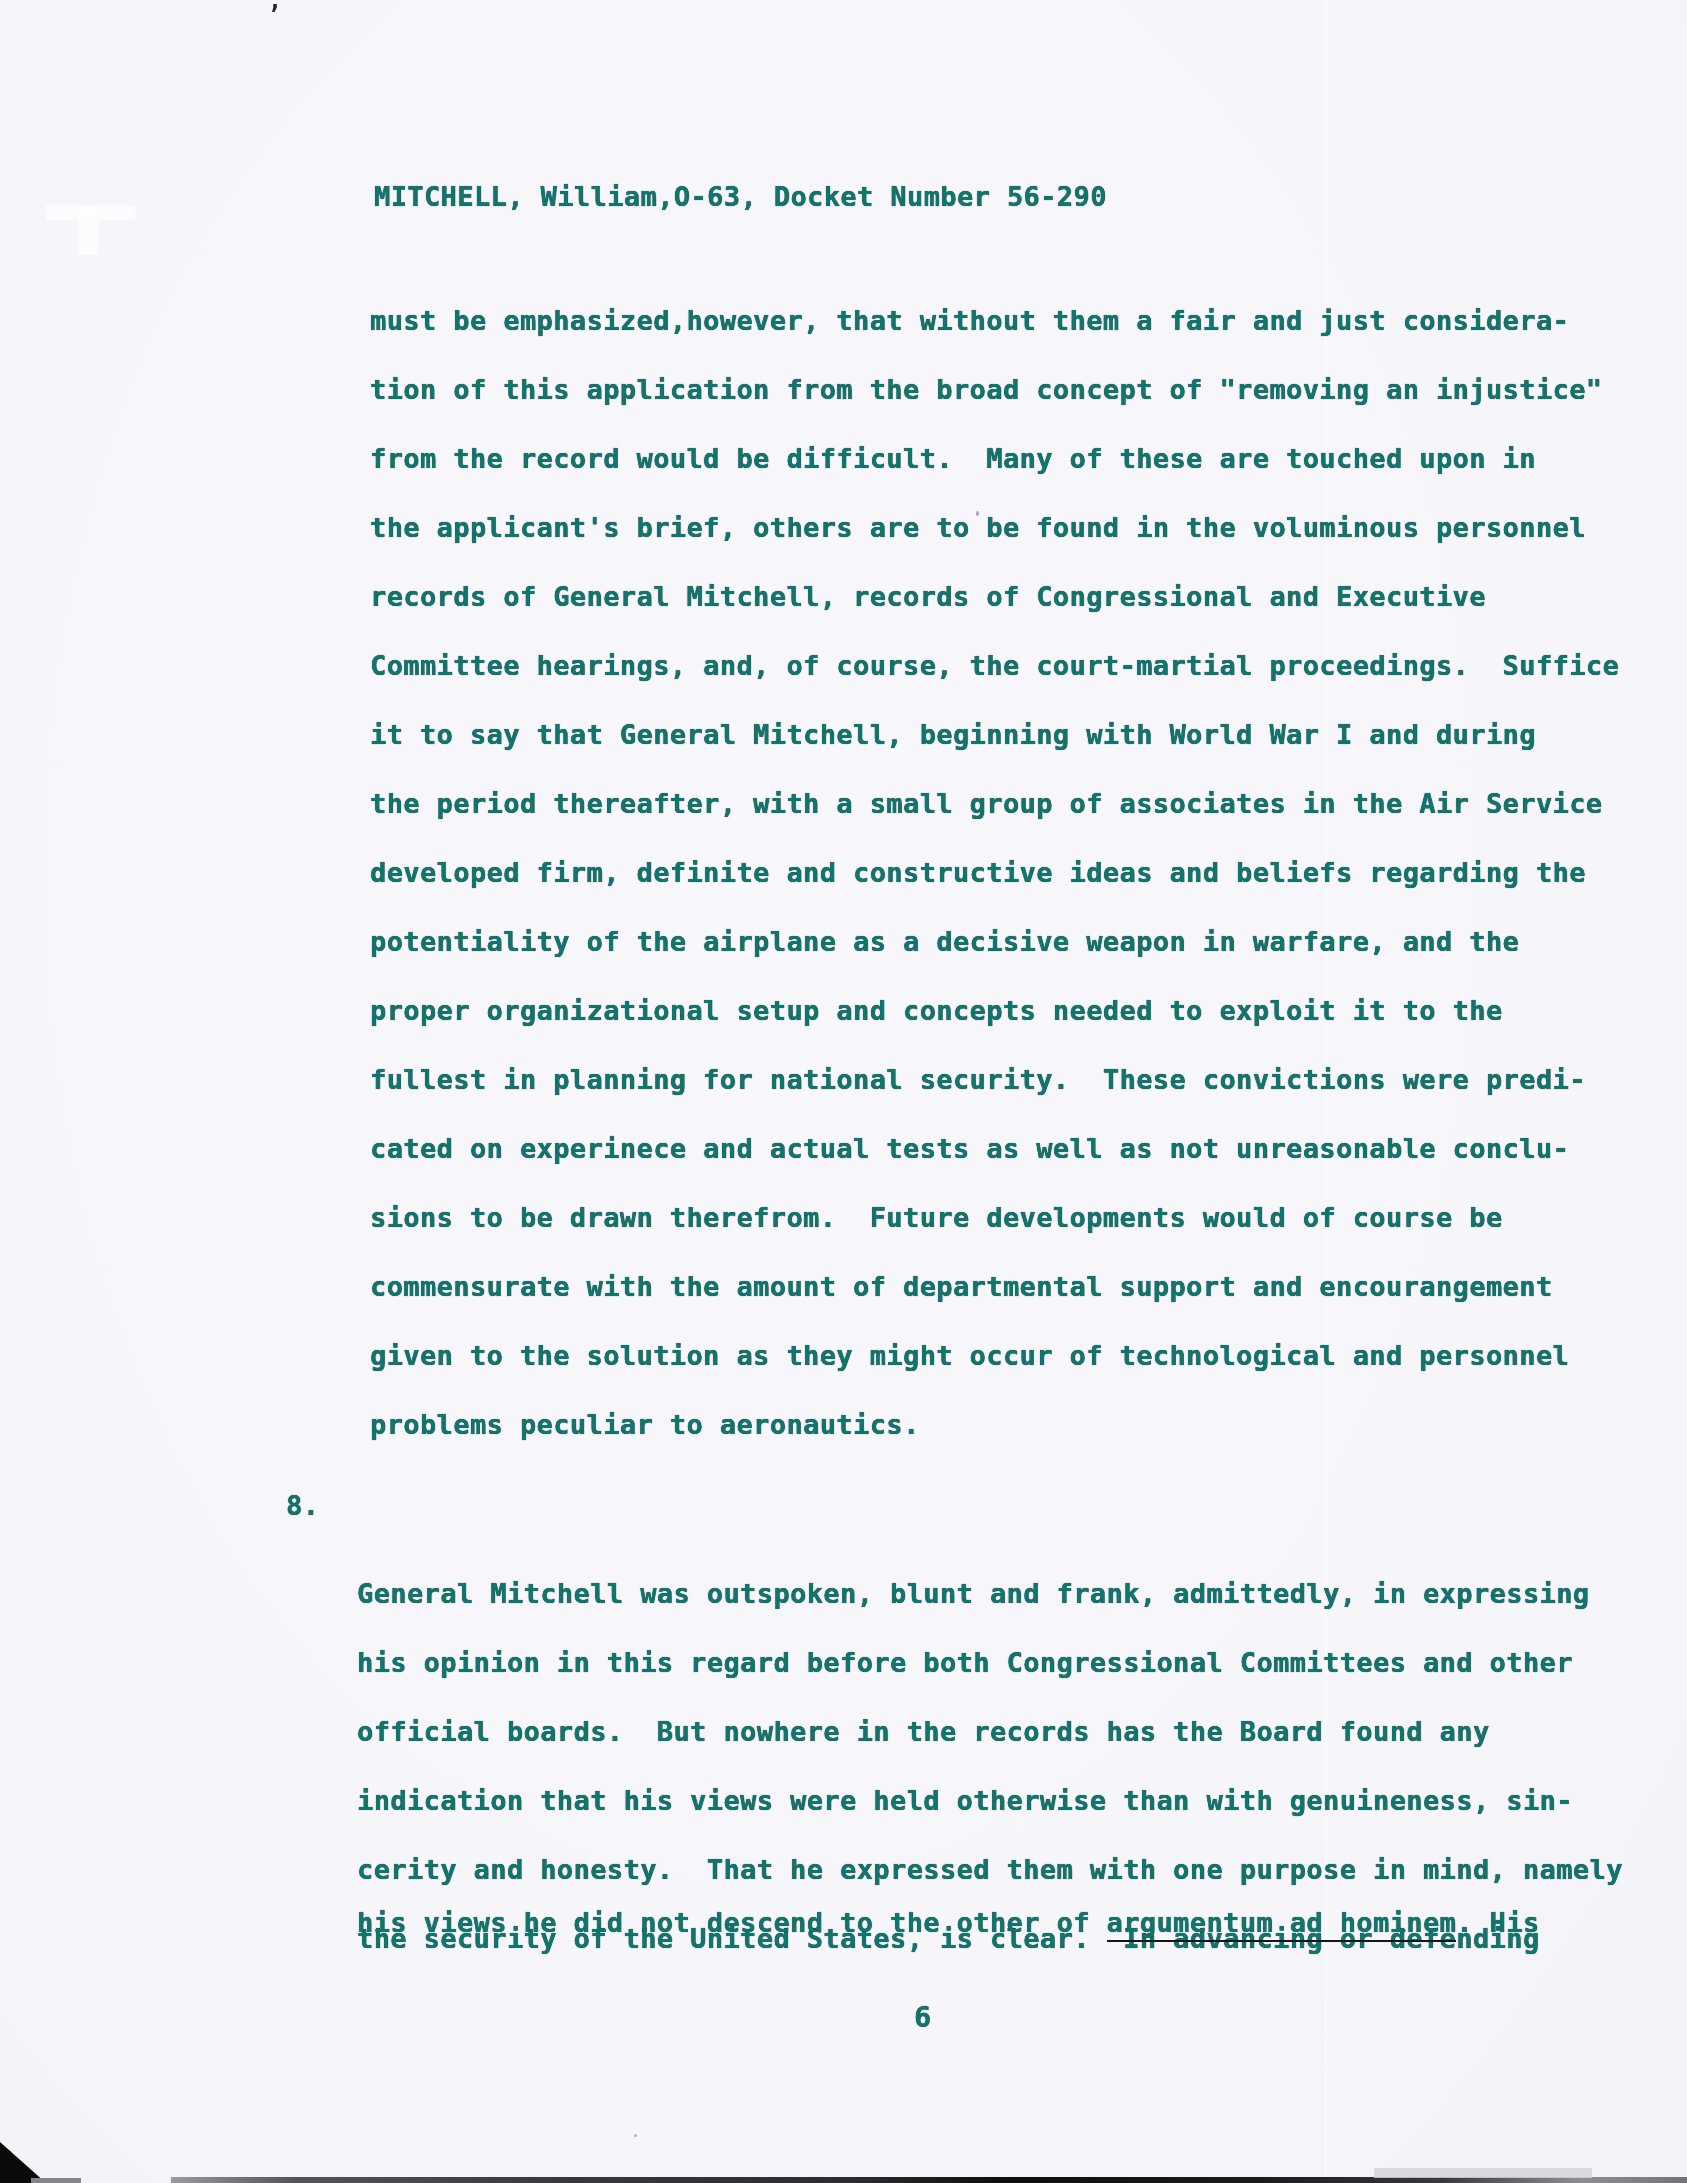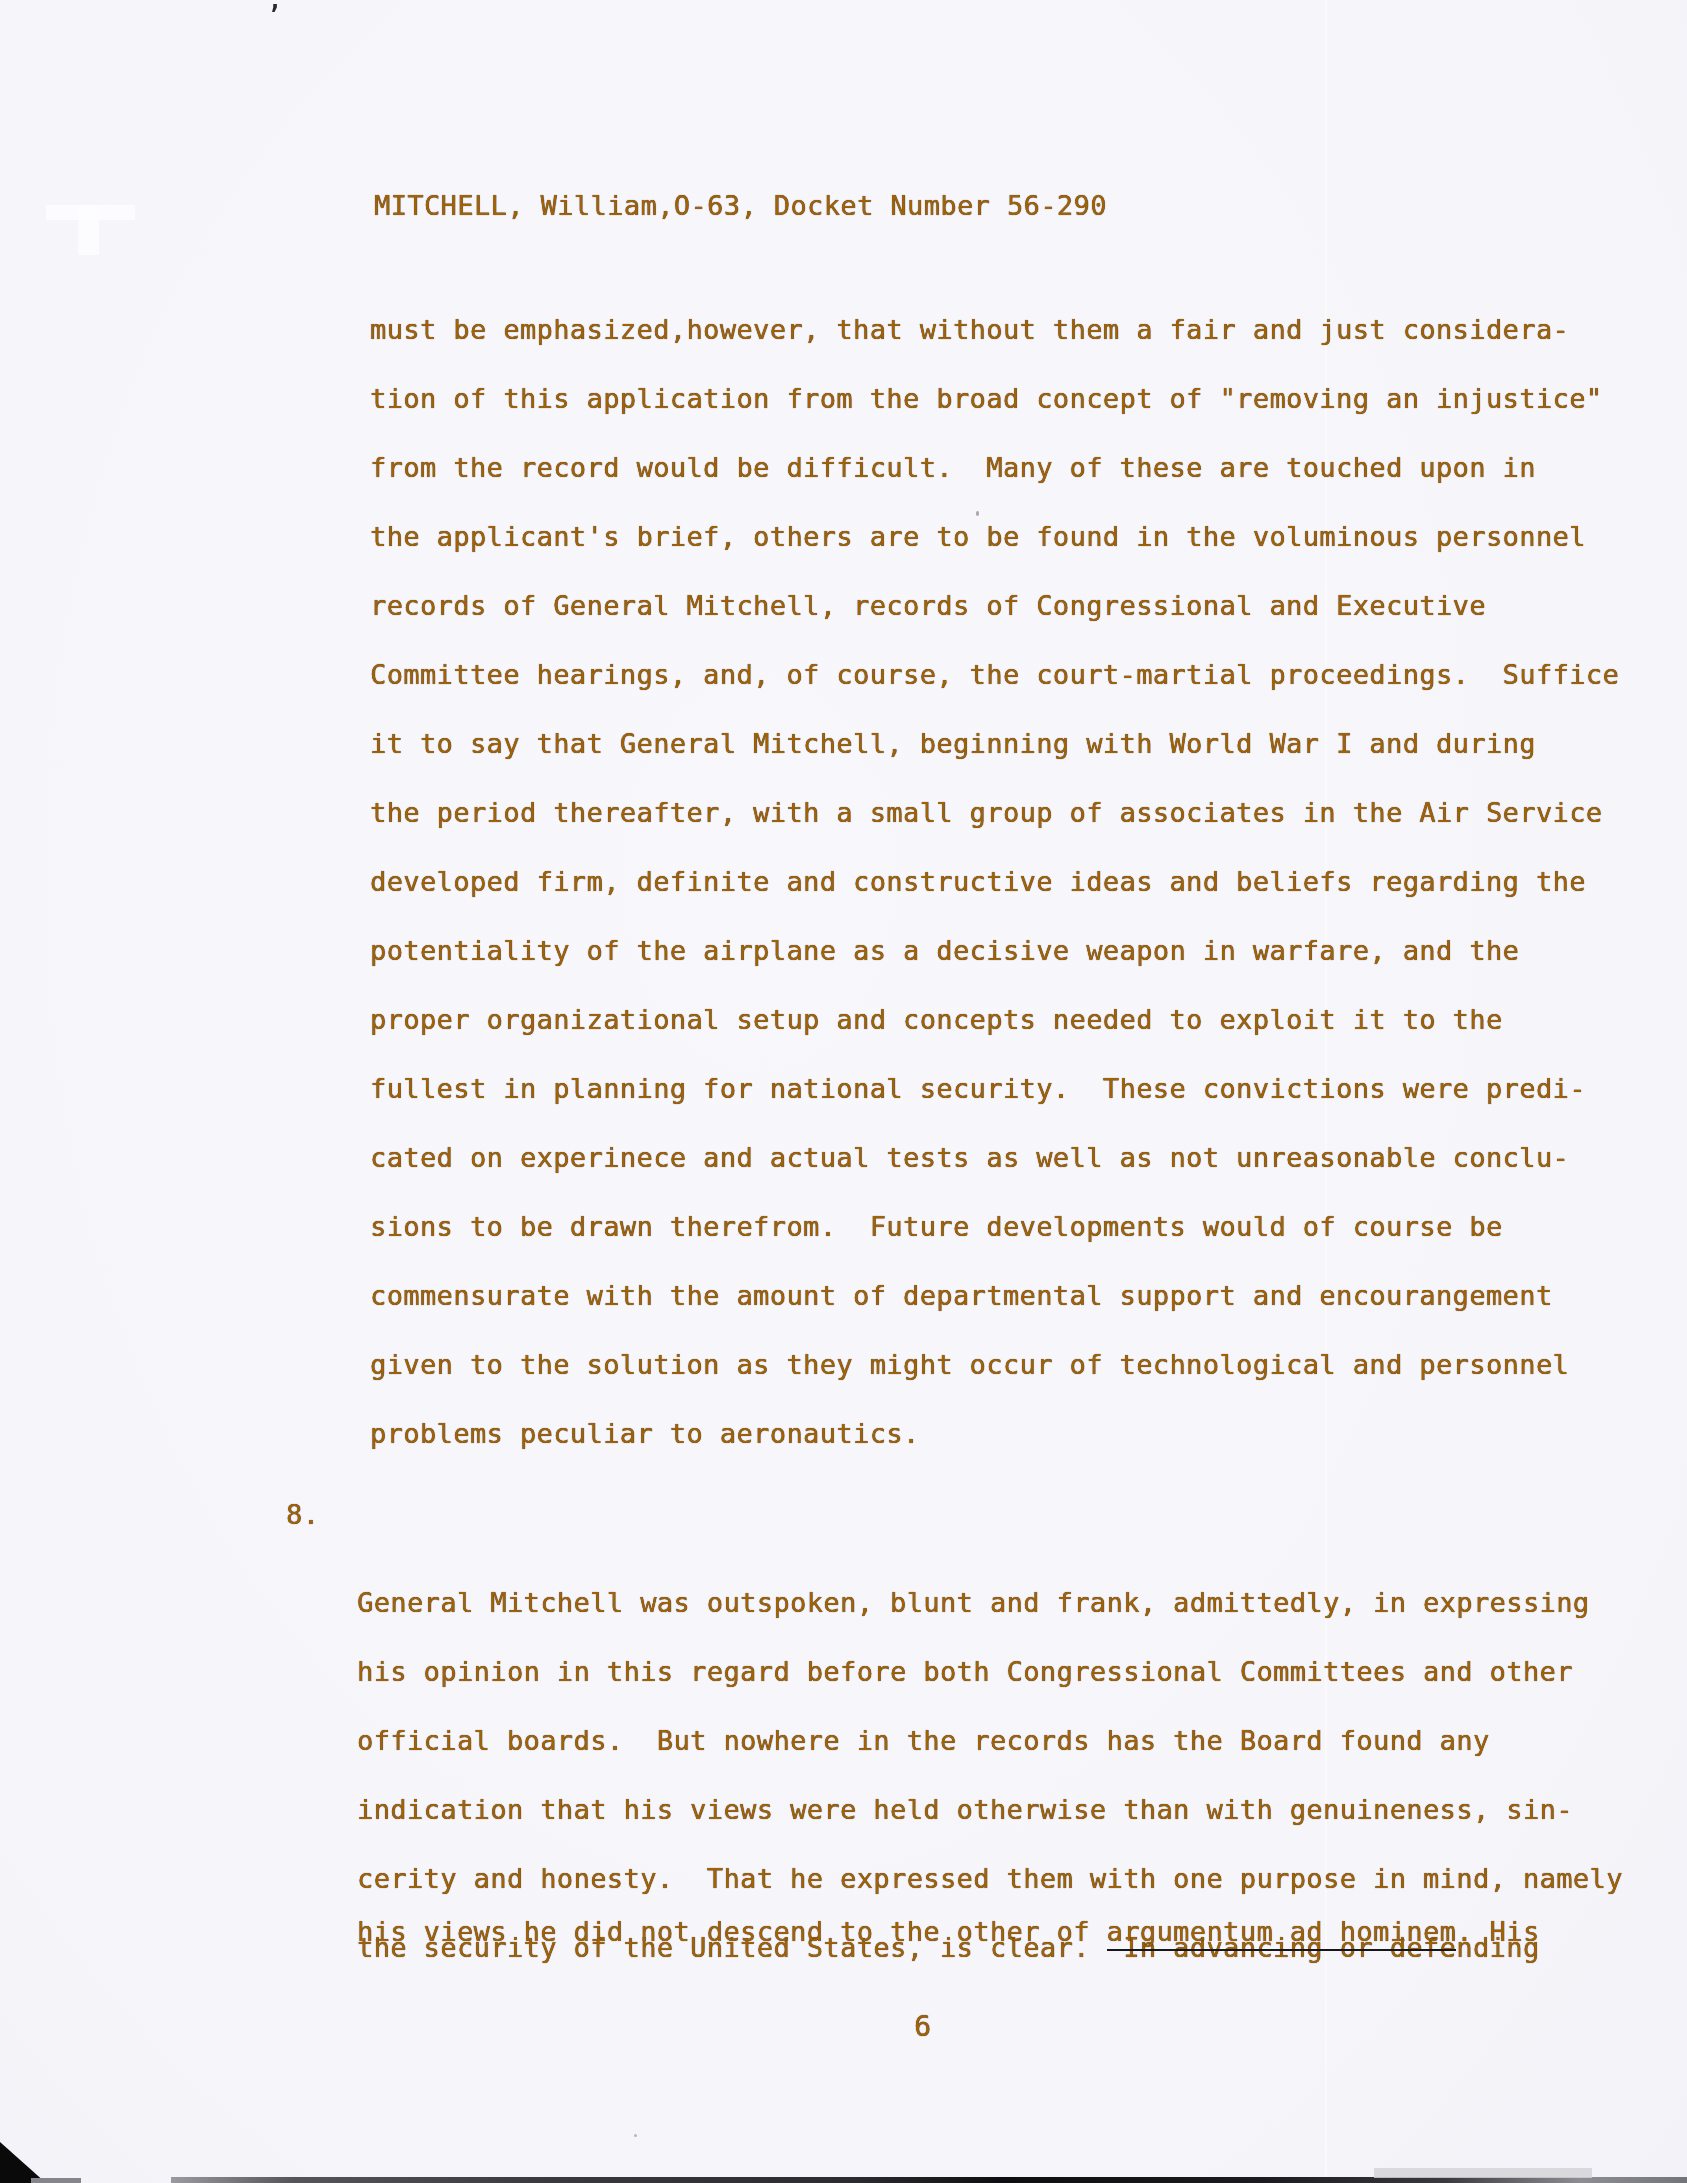--- a/index.html
+++ b/index.html
@@ -14,27 +14,26 @@
     background: #f6f6fb;
     font-family: "DejaVu Sans Mono", "Liberation Mono", monospace;
   }
   .paper {
     position: absolute;
     inset: 0;
     background: radial-gradient(ellipse at 45% 40%, #f7f7fc 0%, #f5f5fa 70%, #f2f2f8 100%);
   }
   .tw {
     position: absolute;
-    font-weight: normal;
+    font-weight: bold;
     font-size: 27px;
     letter-spacing: 0.4px;
-    color: #a16207;
+    color: #0f766e;
     text-shadow: 0 0 0.9px rgba(15,15,18,0.85), 0.4px 0.4px 0 rgba(20,20,22,0.35);
     white-space: pre;
-    margin-top: 9px;
   }
   .block {
     line-height: 69px;
   }
   .header-line {
     top: 180px;
     left: 374px;
     line-height: 33px;
   }
   .para-continuation {

